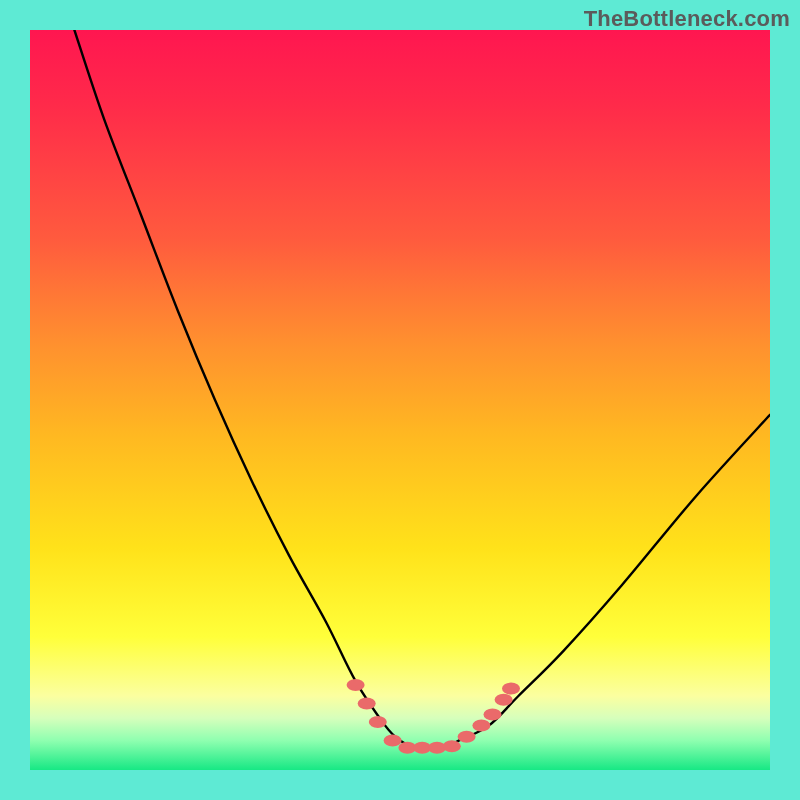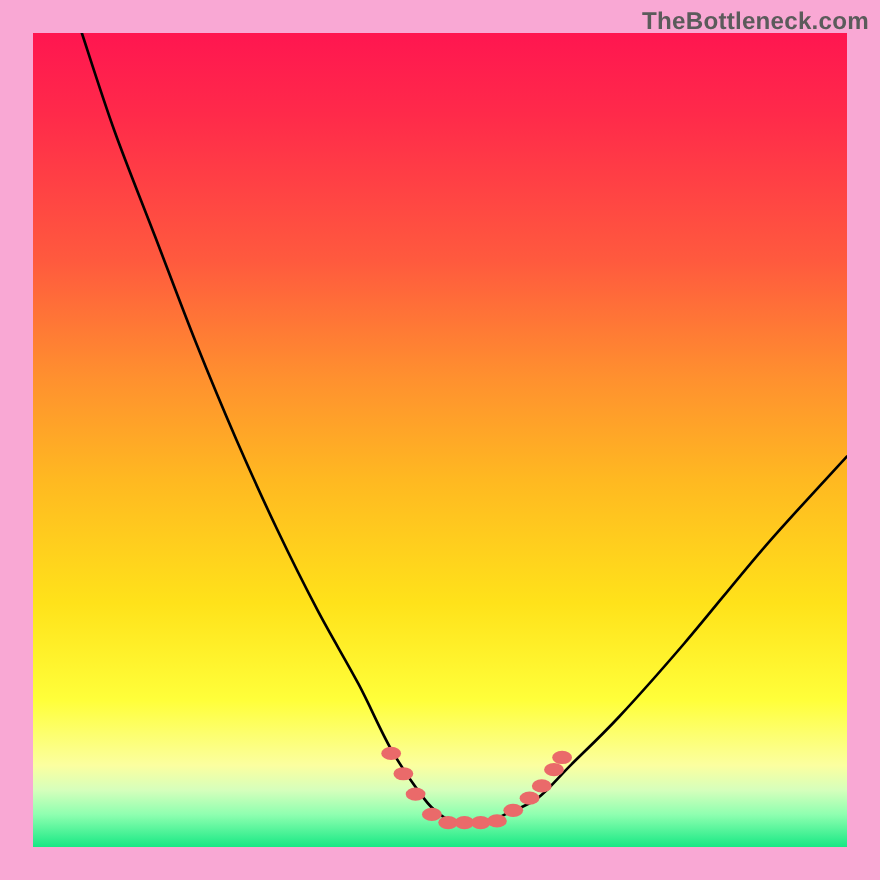--- a/index.html
+++ b/index.html
@@ -10,21 +10,21 @@
     background: #000;
     overflow: hidden;
     font-family: Arial, Helvetica, sans-serif;
   }
   .frame {
     position: absolute;
     left: 0;
     top: 0;
     width: 800px;
     height: 800px;
-    background: #f9a8d4;
+    background: #5eead4;
   }
   .plot {
     position: absolute;
     left: 30px;
     top: 30px;
     width: 740px;
     height: 740px;
     
     background: linear-gradient(to bottom,
       #ff1650 0%,

